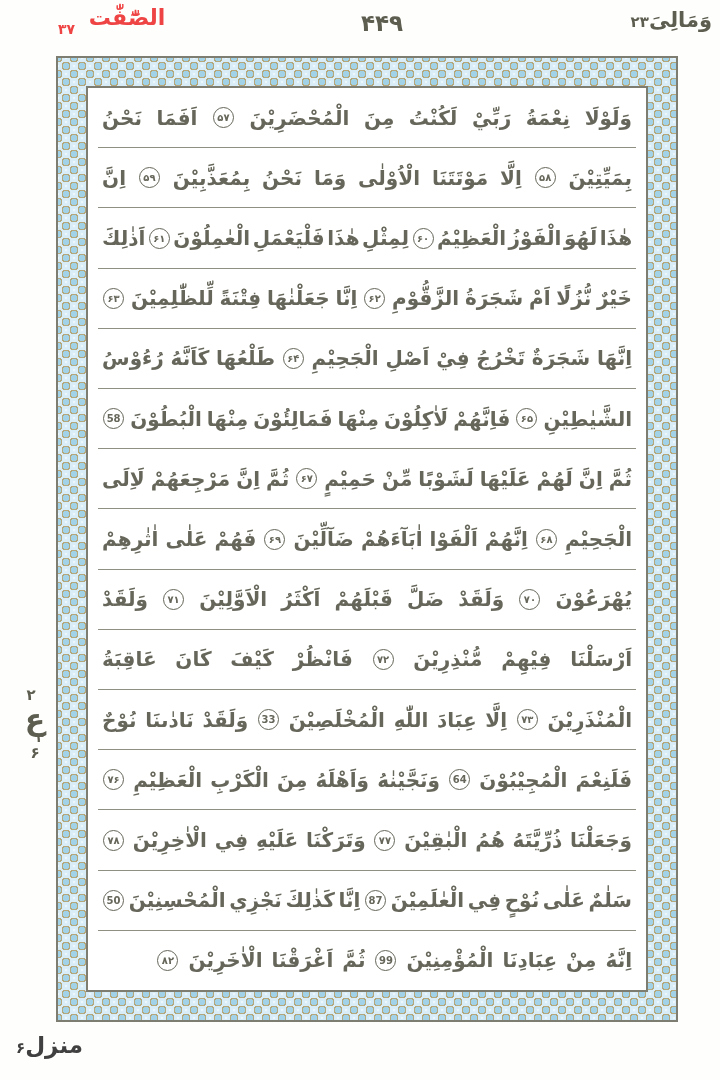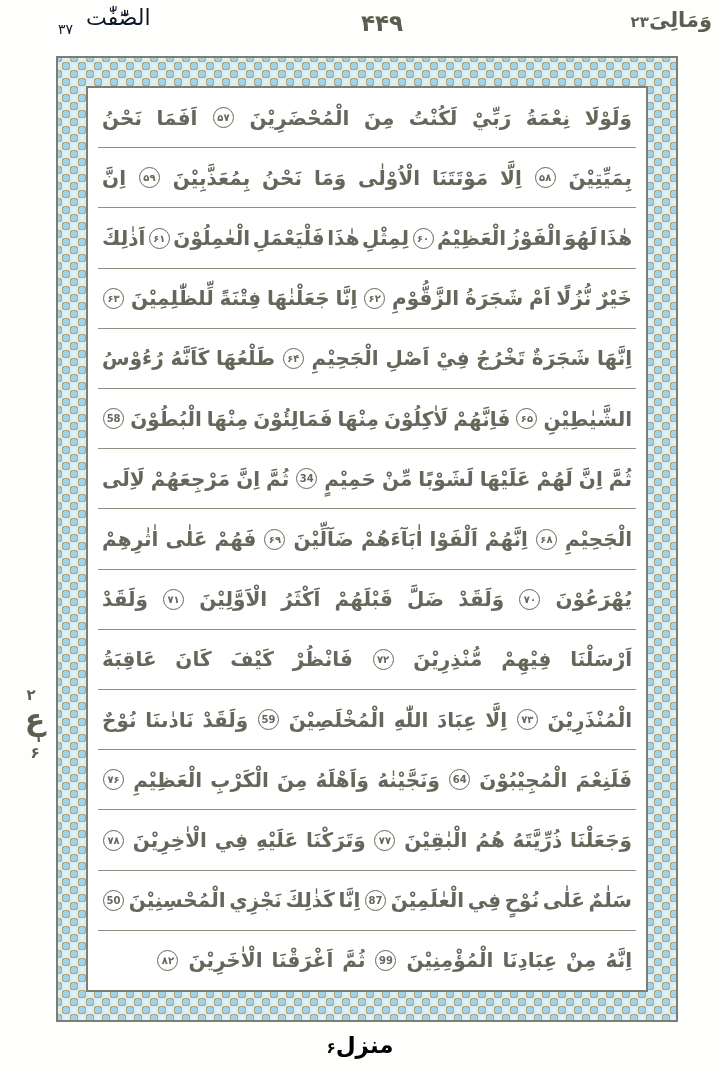--- a/index.html
+++ b/index.html
@@ -16,21 +16,21 @@
     position:absolute;top:8px;right:8px;direction:rtl;
     font-size:21px;font-weight:bold;color:#5d5d50;
   }
   .hdr-juz small{font-size:15px;font-weight:bold;}
   .hdr-page{
     position:absolute;top:10px;left:0;right:0;text-align:center;
     font-size:23px;font-weight:bold;color:#5d5d50;letter-spacing:1px;margin-left:44px;
   }
   .hdr-surah{
     position:absolute;top:5px;left:58px;direction:rtl;
-    font-size:22px;font-weight:normal;color:#0f172a;white-space:nowrap;
+    font-size:22px;font-weight:bold;color:#ef4444;white-space:nowrap;
   }
   .hdr-surah .num{
     font-size:14px;position:relative;top:9px;margin-right:6px;display:inline-block;
   }
 
   
   .frame{
     position:absolute;left:56px;top:56px;width:622px;height:966px;
     box-sizing:border-box;border:2px solid #7d7d72;padding:28px;
     background:
@@ -67,22 +67,22 @@
     position:absolute;left:18px;top:688px;width:34px;text-align:center;
     color:#5d5d50;font-weight:bold;line-height:1;direction:rtl;
   }
   .ruku .r-top{font-size:15px;display:block;margin-bottom:2px;margin-left:-8px;}
   .ruku .r-ain{font-size:30px;display:block;}
   .ruku .r-mid{font-size:13px;display:block;margin-top:-4px;margin-right:-10px;}
   .ruku .r-bot{font-size:15px;display:block;margin-top:2px;}
 
   
   .footer{
-    position:absolute;left:0;right:0;top:1032px;text-align:center;direction:rtl;
-    font-size:23px;font-weight:bold;color:#000000;
+    position:absolute;left:0;right:0;top:1032px;text-align:left;direction:rtl;
+    font-size:23px;font-weight:bold;color:#404040;padding-left:16px;
   }
   .footer small{font-size:15px;font-weight:bold;}
 </style>
 </head>
 <body>
 
 <div class="hdr">
   <div class="hdr-surah">
     <span>الصّٰٓفّٰت</span>
     <span class="num">۳۷</span>
@@ -169,21 +169,21 @@
         <span class="badge">58</span>
       </div>
       <div class="line">
         <span class="word">ثُمَّ</span>
         <span class="word">اِنَّ</span>
         <span class="word">لَهُمْ</span>
         <span class="word">عَلَيْهَا</span>
         <span class="word">لَشَوْبًا</span>
         <span class="word">مِّنْ</span>
         <span class="word">حَمِيْمٍ</span>
-        <span class="badge">34</span>
+        <span class="badge">۶۷</span>
         <span class="word">ثُمَّ</span>
         <span class="word">اِنَّ</span>
         <span class="word">مَرْجِعَهُمْ</span>
         <span class="word">لَاِلَى</span>
       </div>
       <div class="line">
         <span class="word">الْجَحِيْمِ</span>
         <span class="badge">۶۸</span>
         <span class="word">اِنَّهُمْ</span>
         <span class="word">اَلْفَوْا</span>
@@ -215,21 +215,21 @@
         <span class="word">كَانَ</span>
         <span class="word">عَاقِبَةُ</span>
       </div>
       <div class="line">
         <span class="word">الْمُنْذَرِيْنَ</span>
         <span class="badge">۷۳</span>
         <span class="word">اِلَّا</span>
         <span class="word">عِبَادَ</span>
         <span class="word">اللّٰهِ</span>
         <span class="word">الْمُخْلَصِيْنَ</span>
-        <span class="badge">59</span>
+        <span class="badge">33</span>
         <span class="word">وَلَقَدْ</span>
         <span class="word">نَادٰىنَا</span>
         <span class="word">نُوْحٌ</span>
       </div>
       <div class="line">
         <span class="word">فَلَنِعْمَ</span>
         <span class="word">الْمُجِيْبُوْنَ</span>
         <span class="badge">64</span>
         <span class="word">وَنَجَّيْنٰهُ</span>
         <span class="word">وَاَهْلَهُ</span>

